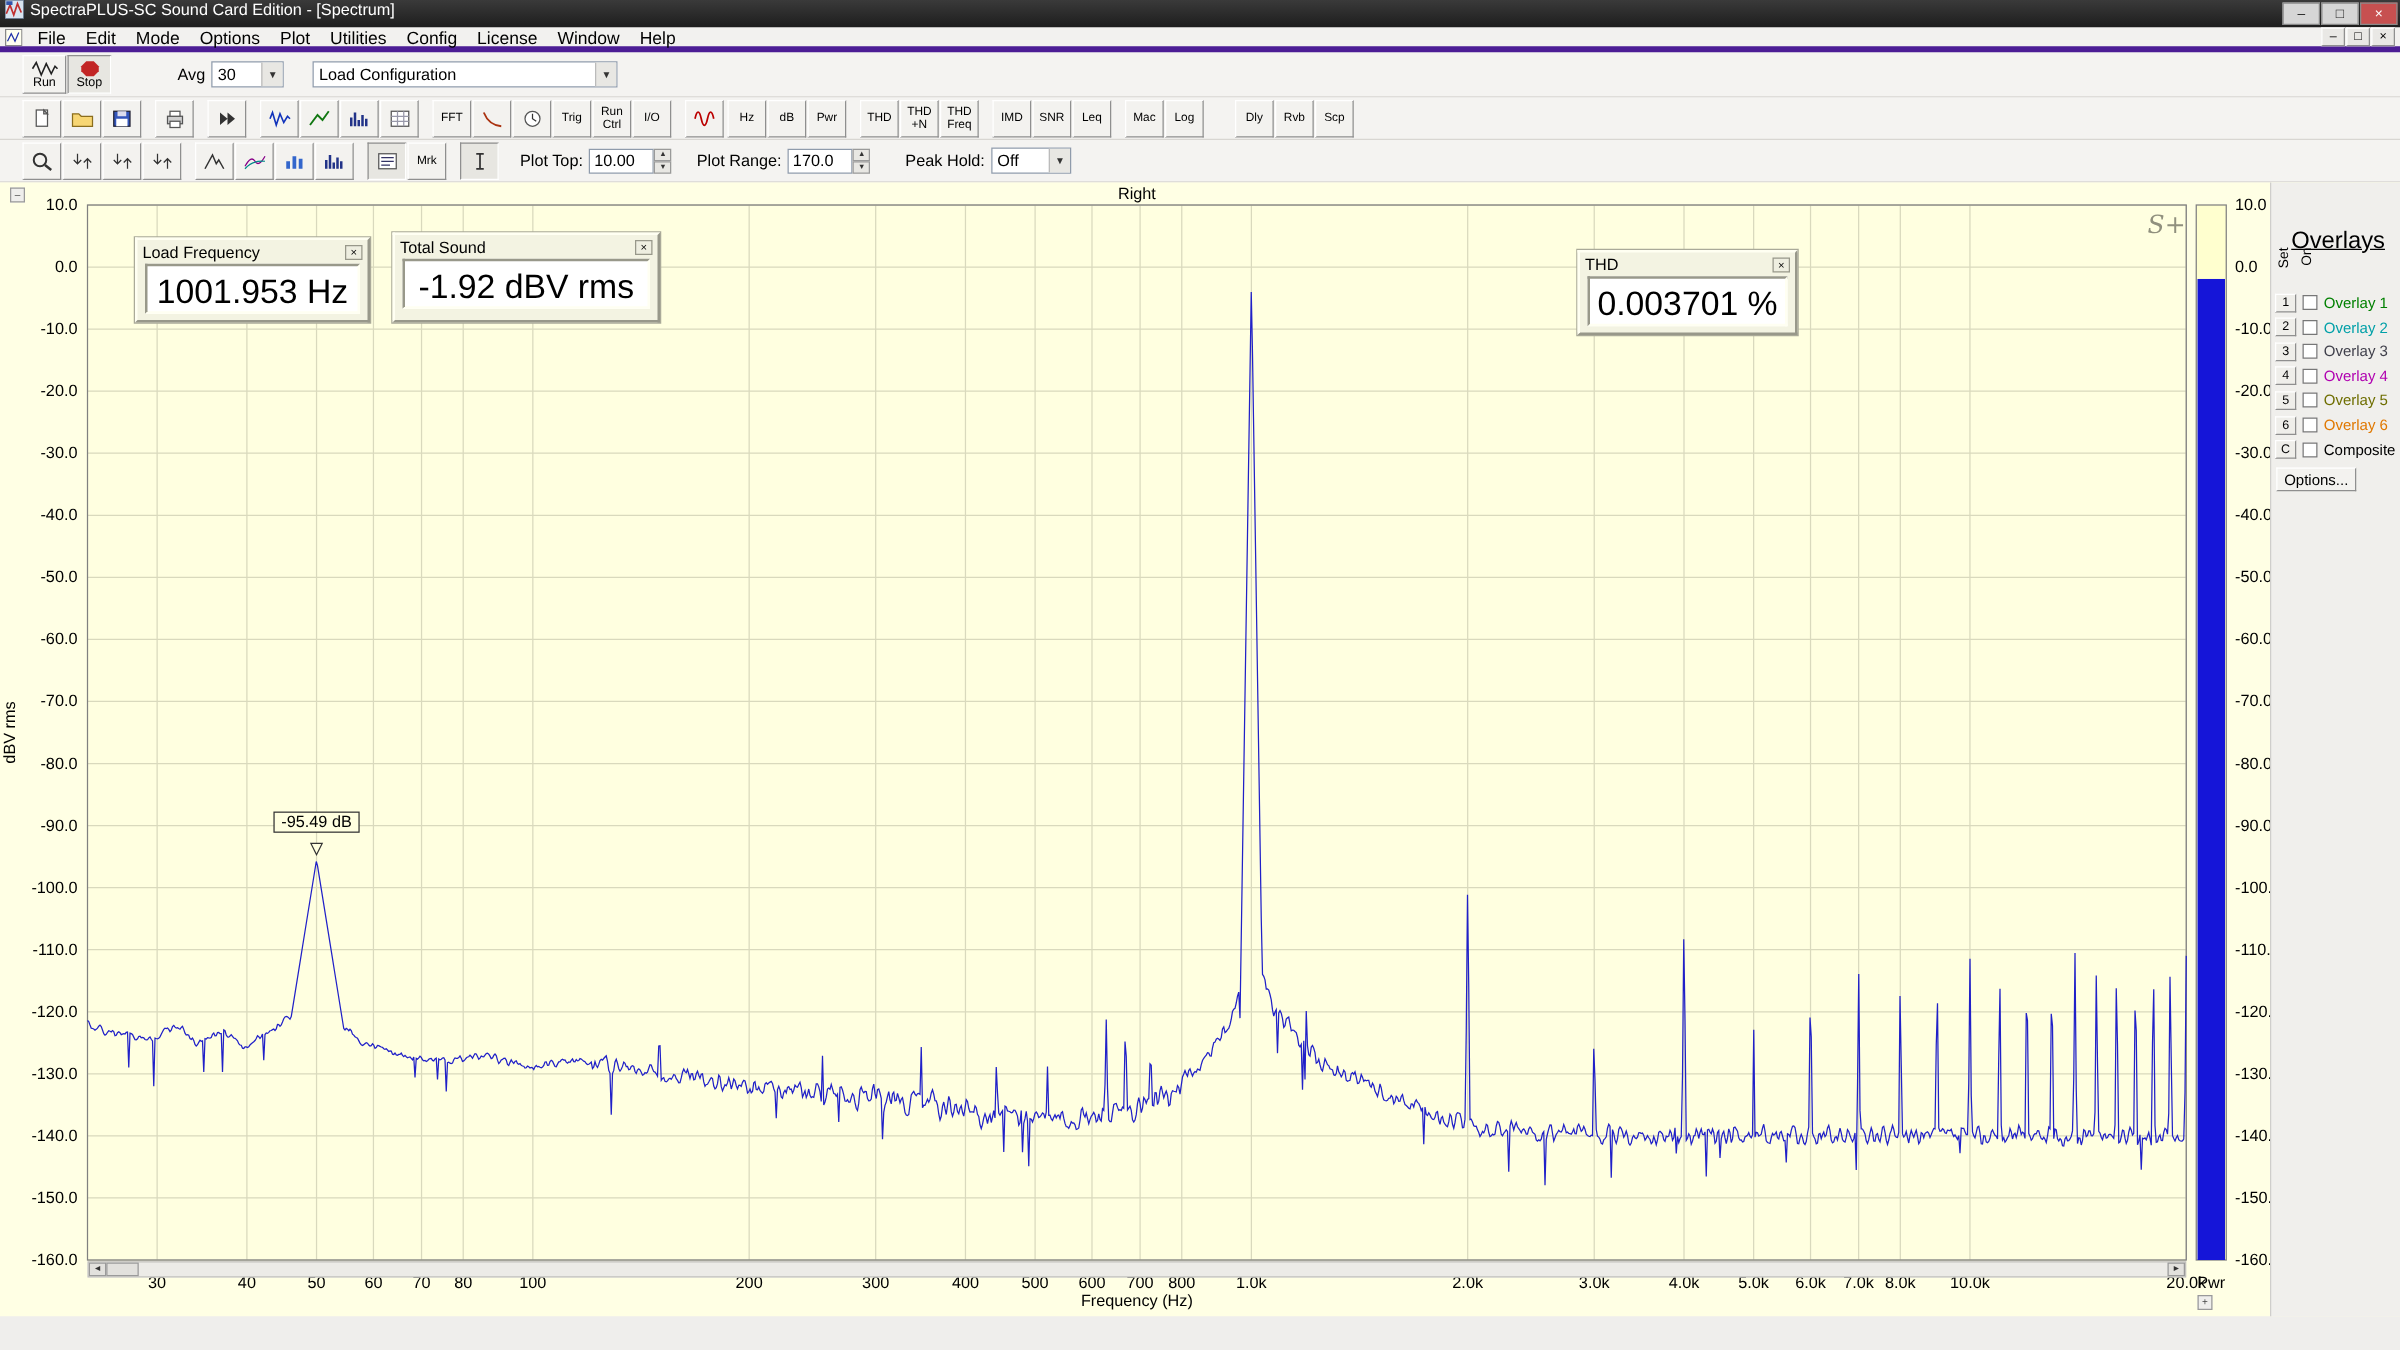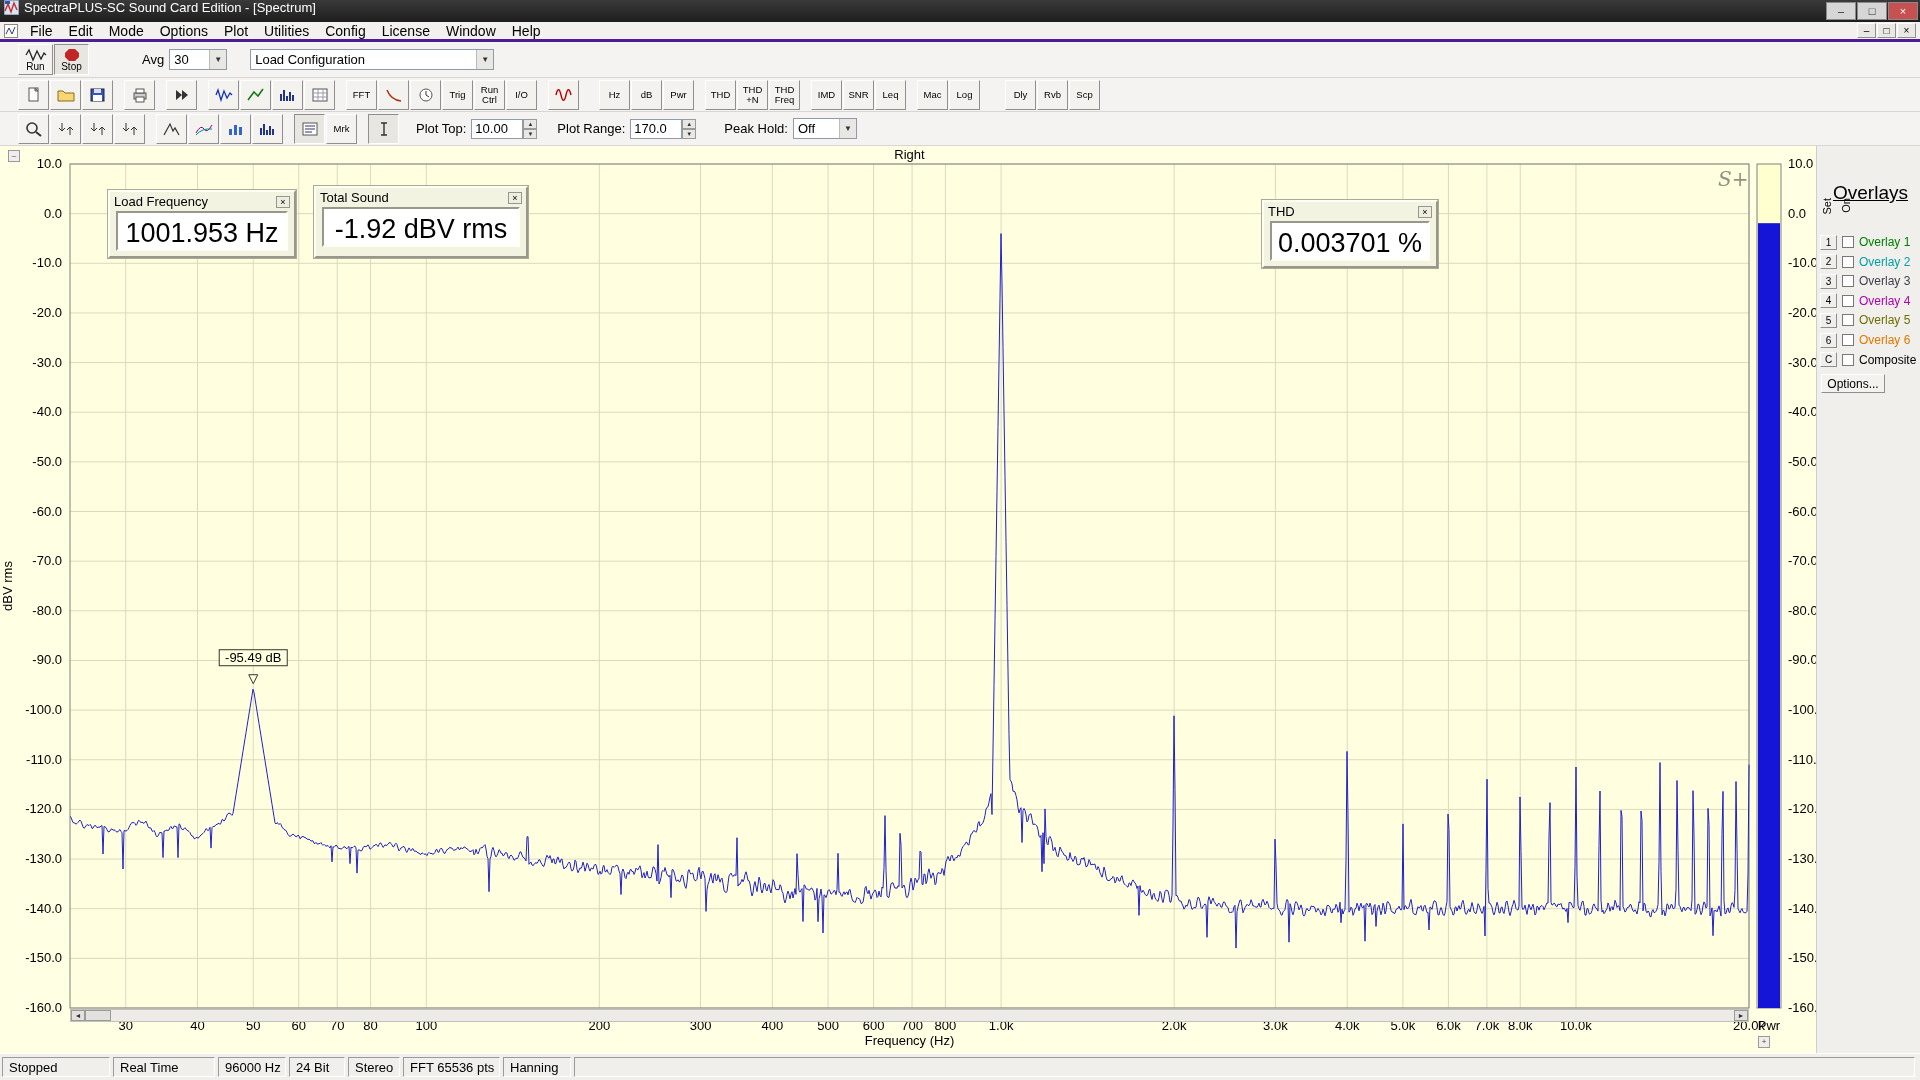--- a/index.html
+++ b/index.html
@@ -12,21 +12,21 @@
     background:linear-gradient(#3a3a3a,#1d1d1d); display:flex; }
   #titlebar .ticon { width:15px; height:15px; margin:0 5px 0 4px; }
   #titlebar .ttext { color:#fff; font-size:13px; }
   .wbtns { margin-left:auto; display:flex; height:100%; align-items:center; padding-right:2px; }
   .wbtn { width:30px; height:18px; margin-left:1px; display:flex; align-items:center; justify-content:center;
     background:#d6d6d6; border:1px solid #8a8a8a; font-size:11px; color:#222; }
   .wbtn.close { background:#c75050; color:#fff; }
 
   
   #menubar { position:absolute; left:0; top:22px; width:1920px; height:20px; background:#f2f1ef;
-    border-bottom:3px solid #4c1d95; display:flex; align-items:center; }
+    border-bottom:5px solid #4c1d95; display:flex; align-items:center; }
   #menubar .micon { width:14px; height:14px; margin:0 4px; }
   .menu-item { padding:2px 8px; font-size:14px; cursor:default; }
   .mdibtns { margin-left:auto; display:flex; padding-right:4px; }
   .mdibtn { width:19px; height:15px; margin-left:1px; display:flex; align-items:center; justify-content:center;
     background:#e9e8e5; border:1px solid; border-color:#fff #8f8f8f #8f8f8f #fff; font-size:10px; }
 
   
   .tb { position:absolute; left:0; width:1920px; background:#f4f3f1; border-bottom:1px solid #d8d6d2;
     display:flex; align-items:center; padding-left:18px; }
   #tb1 { top:42px; height:36px; }
@@ -236,21 +236,21 @@
 Ctrl</span>
       </div>
       <div class="btn tbtn">
         <span class="blabel">I/O</span>
       </div>
       <div class="btn tbtn" style="margin-left: 10px;">
         <svg width="20" height="18" viewBox="0 0 20 18">
           <path d="M2 9c1.5-7 3.5-7 5 0s3.5 7 5 0 3.5-7 5 0" fill="none" stroke="#b00" stroke-width="1.4"></path>
         </svg>
       </div>
-      <div class="btn tbtn" style="margin-left: 19px;">
+      <div class="btn tbtn" style="margin-left: 2px;">
         <span class="blabel">Hz</span>
       </div>
       <div class="btn tbtn">
         <span class="blabel">dB</span>
       </div>
       <div class="btn tbtn">
         <span class="blabel">Pwr</span>
       </div>
       <div class="btn tbtn" style="margin-left: 10px;">
         <span class="blabel">THD</span>
@@ -556,24 +556,14 @@
             <span class="ov-lbl" style="color: rgb(224, 120, 0);">Overlay 6</span>
           </div><div class="ov-row" style="top: 204.6px;">
             <div class="ov-num">C</div>
             <div class="ov-chk"></div>
             <span class="ov-lbl" style="color: rgb(0, 0, 0);">Composite</span>
           </div></span>
       <button id="ov-options" class="btn" style="top: 228.2px;">Options...</button>
     </div>
   </div>
 
-  <div id="statusbar">
-      <div class="seg" style="width: 108px;">Stopped</div>
-      <div class="seg" style="width: 102px;">Real Time</div>
-      <div class="seg" style="width: 68px;">96000 Hz</div>
-      <div class="seg" style="width: 56px;">24 Bit</div>
-      <div class="seg" style="width: 52px;">Stereo</div>
-      <div class="seg" style="width: 97px;">FFT 65536 pts</div>
-      <div class="seg" style="width: 68px;">Hanning</div>
-      <div class="seg" style="flex: 1 1 0%;"></div>
-    </div>
 
 </div>
 
 </body></html>

